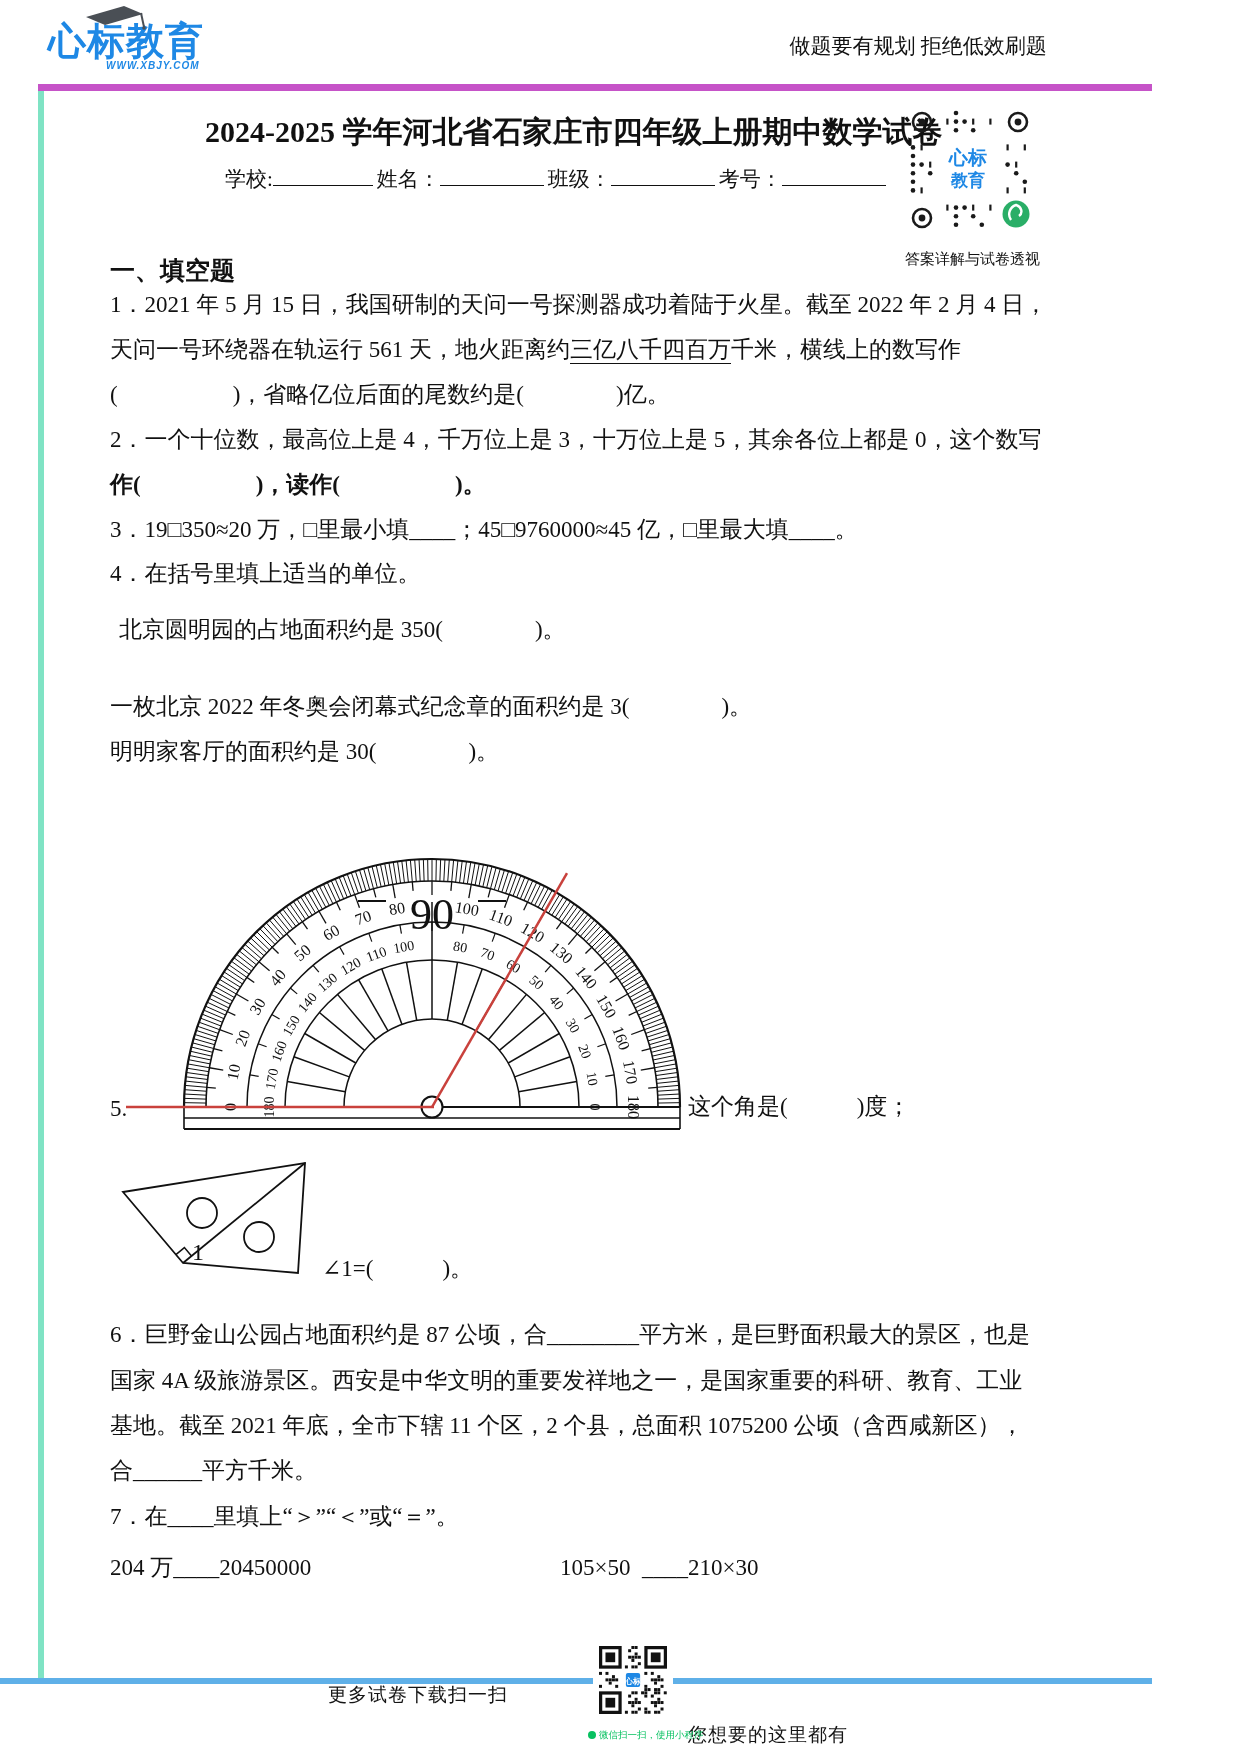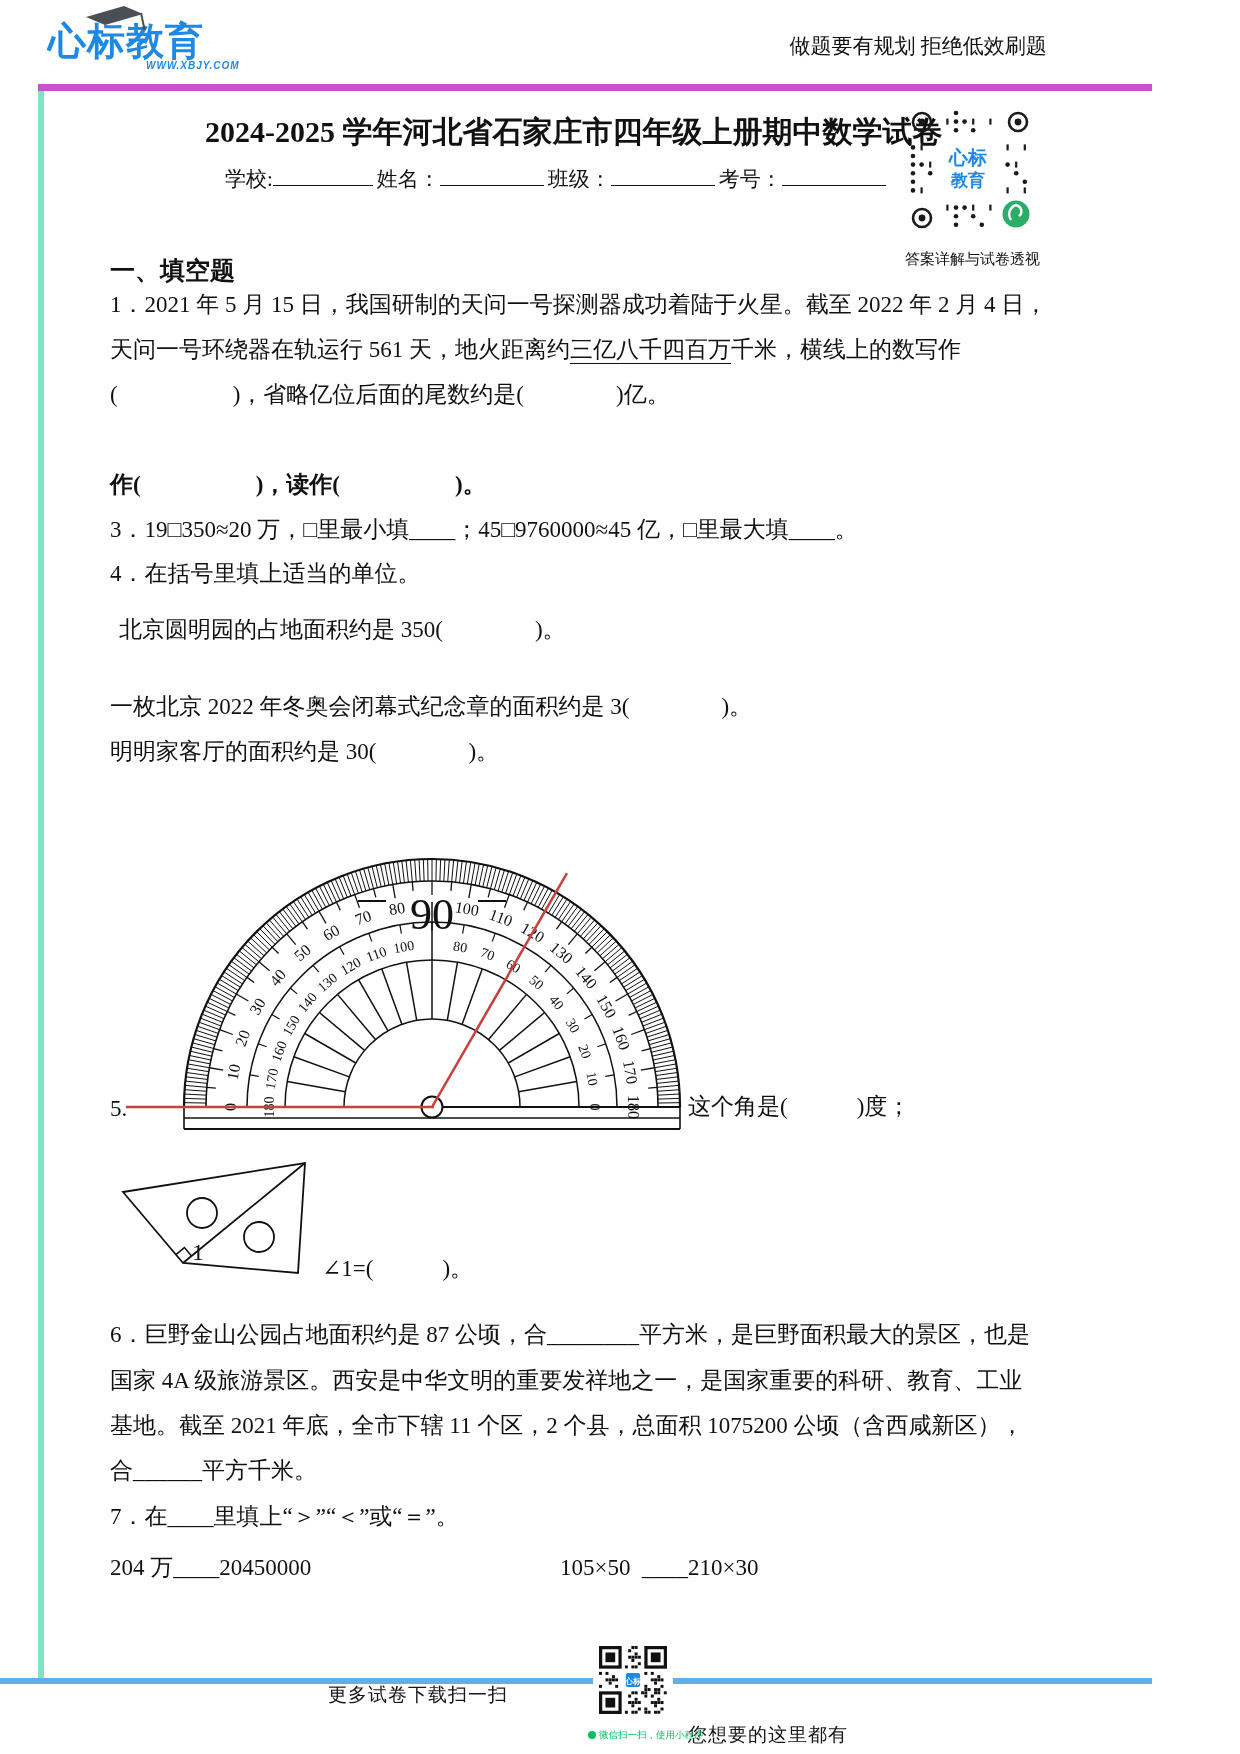--- a/index.html
+++ b/index.html
@@ -2,21 +2,21 @@
 <html><head>
 <meta charset="utf-8">
 <style>
   html,body{margin:0;padding:0;background:#ffffff;}
   .page{position:relative;width:1152px;height:1754px;background:#fff;overflow:hidden;
         font-family:"Liberation Serif","DejaVu Serif",serif;color:#111;border-radius:18px;}
   .t{position:absolute;font-size:23px;line-height:30px;white-space:pre;color:#111;}
   .logo-text{position:absolute;left:48px;top:16px;font-size:38px;font-weight:bold;
              font-family:"Liberation Sans","DejaVu Sans",sans-serif;letter-spacing:1px;}
   .logo-url{position:absolute;left:106px;top:60px;font-size:10px;font-style:italic;font-weight:bold;
-            font-family:"Liberation Sans","DejaVu Sans",sans-serif;letter-spacing:1px;margin-left:40px;}
+            font-family:"Liberation Sans","DejaVu Sans",sans-serif;letter-spacing:1px;}
   .slogan{position:absolute;left:733px;top:32px;width:370px;text-align:center;font-size:21px;white-space:pre;}
   .title{position:absolute;left:205px;top:112px;font-size:30px;font-weight:bold;white-space:pre;}
   .info-line{position:absolute;left:225px;top:164px;font-size:21px;white-space:pre;}
   .blank{display:inline-block;height:21px;border-bottom:1.6px solid #111;vertical-align:baseline;margin-right:4px;}
   .hline{position:absolute;}
   .vline{position:absolute;}
   .qr-caption{position:absolute;left:900px;top:250px;width:140px;text-align:right;font-size:15px;
               font-family:"Liberation Sans","DejaVu Sans",sans-serif;}
   .heading{position:absolute;left:110px;top:254px;font-size:25px;font-weight:bold;
            font-family:"Liberation Sans","DejaVu Sans",sans-serif;}
@@ -44,20 +44,21 @@
   <div class="title">2024-2025 学年河北省石家庄市四年级上册期中数学试卷</div>
   <div class="info-line"><span>学校:</span><span class="blank" style="width:100px;"></span><span>姓名：</span><span class="blank" style="width:104px;"></span><span>班级：</span><span class="blank" style="width:104px;"></span><span>考号：</span><span class="blank" style="width:104px;"></span></div>
 
   <div class="qr-caption">答案详解与试卷透视</div>
 
   <div class="heading">一、填空题</div>
 
   <div class="t" style="left:110px;top:290px;">1．2021 年 5 月 15 日，我国研制的天问一号探测器成功着陆于火星。截至 2022 年 2 月 4 日，</div>
   <div class="t" style="left:110px;top:335px;"><span>天问一号环绕器在轨运行 561 天，地火距离约</span><span class="u">三亿八千四百万</span><span>千米，横线上的数写作</span></div>
   <div class="t" style="left:110px;top:380px;">(　　　　　)，省略亿位后面的尾数约是(　　　　)亿。</div>
+  <div class="t" style="left:110px;top:425px;">2．一个十位数，最高位上是 4，千万位上是 3，十万位上是 5，其余各位上都是 0，这个数写</div>
   <div class="t" style="left:110px;top:470px;font-weight:bold;">作(　　　　　)，读作(　　　　　)。</div>
   <div class="t" style="left:110px;top:515px;">3．19□350≈20 万，□里最小填____；45□9760000≈45 亿，□里最大填____。</div>
   <div class="t" style="left:110px;top:559px;">4．在括号里填上适当的单位。</div>
   <div class="t" style="left:119px;top:603px;margin-top:12px;">北京圆明园的占地面积约是 350(　　　　)。</div>
   <div class="t" style="left:110px;top:692px;">一枚北京 2022 年冬奥会闭幕式纪念章的面积约是 3(　　　　)。</div>
   <div class="t" style="left:110px;top:737px;">明明家客厅的面积约是 30(　　　　)。</div>
 
   <div class="t" style="left:110px;top:1094px;">5.</div>
   <div class="t" style="left:688px;top:1092px;">这个角是(　　　)度；</div>
   <div class="t" style="left:322px;top:1254px;">∠1=(　　　)。</div>

